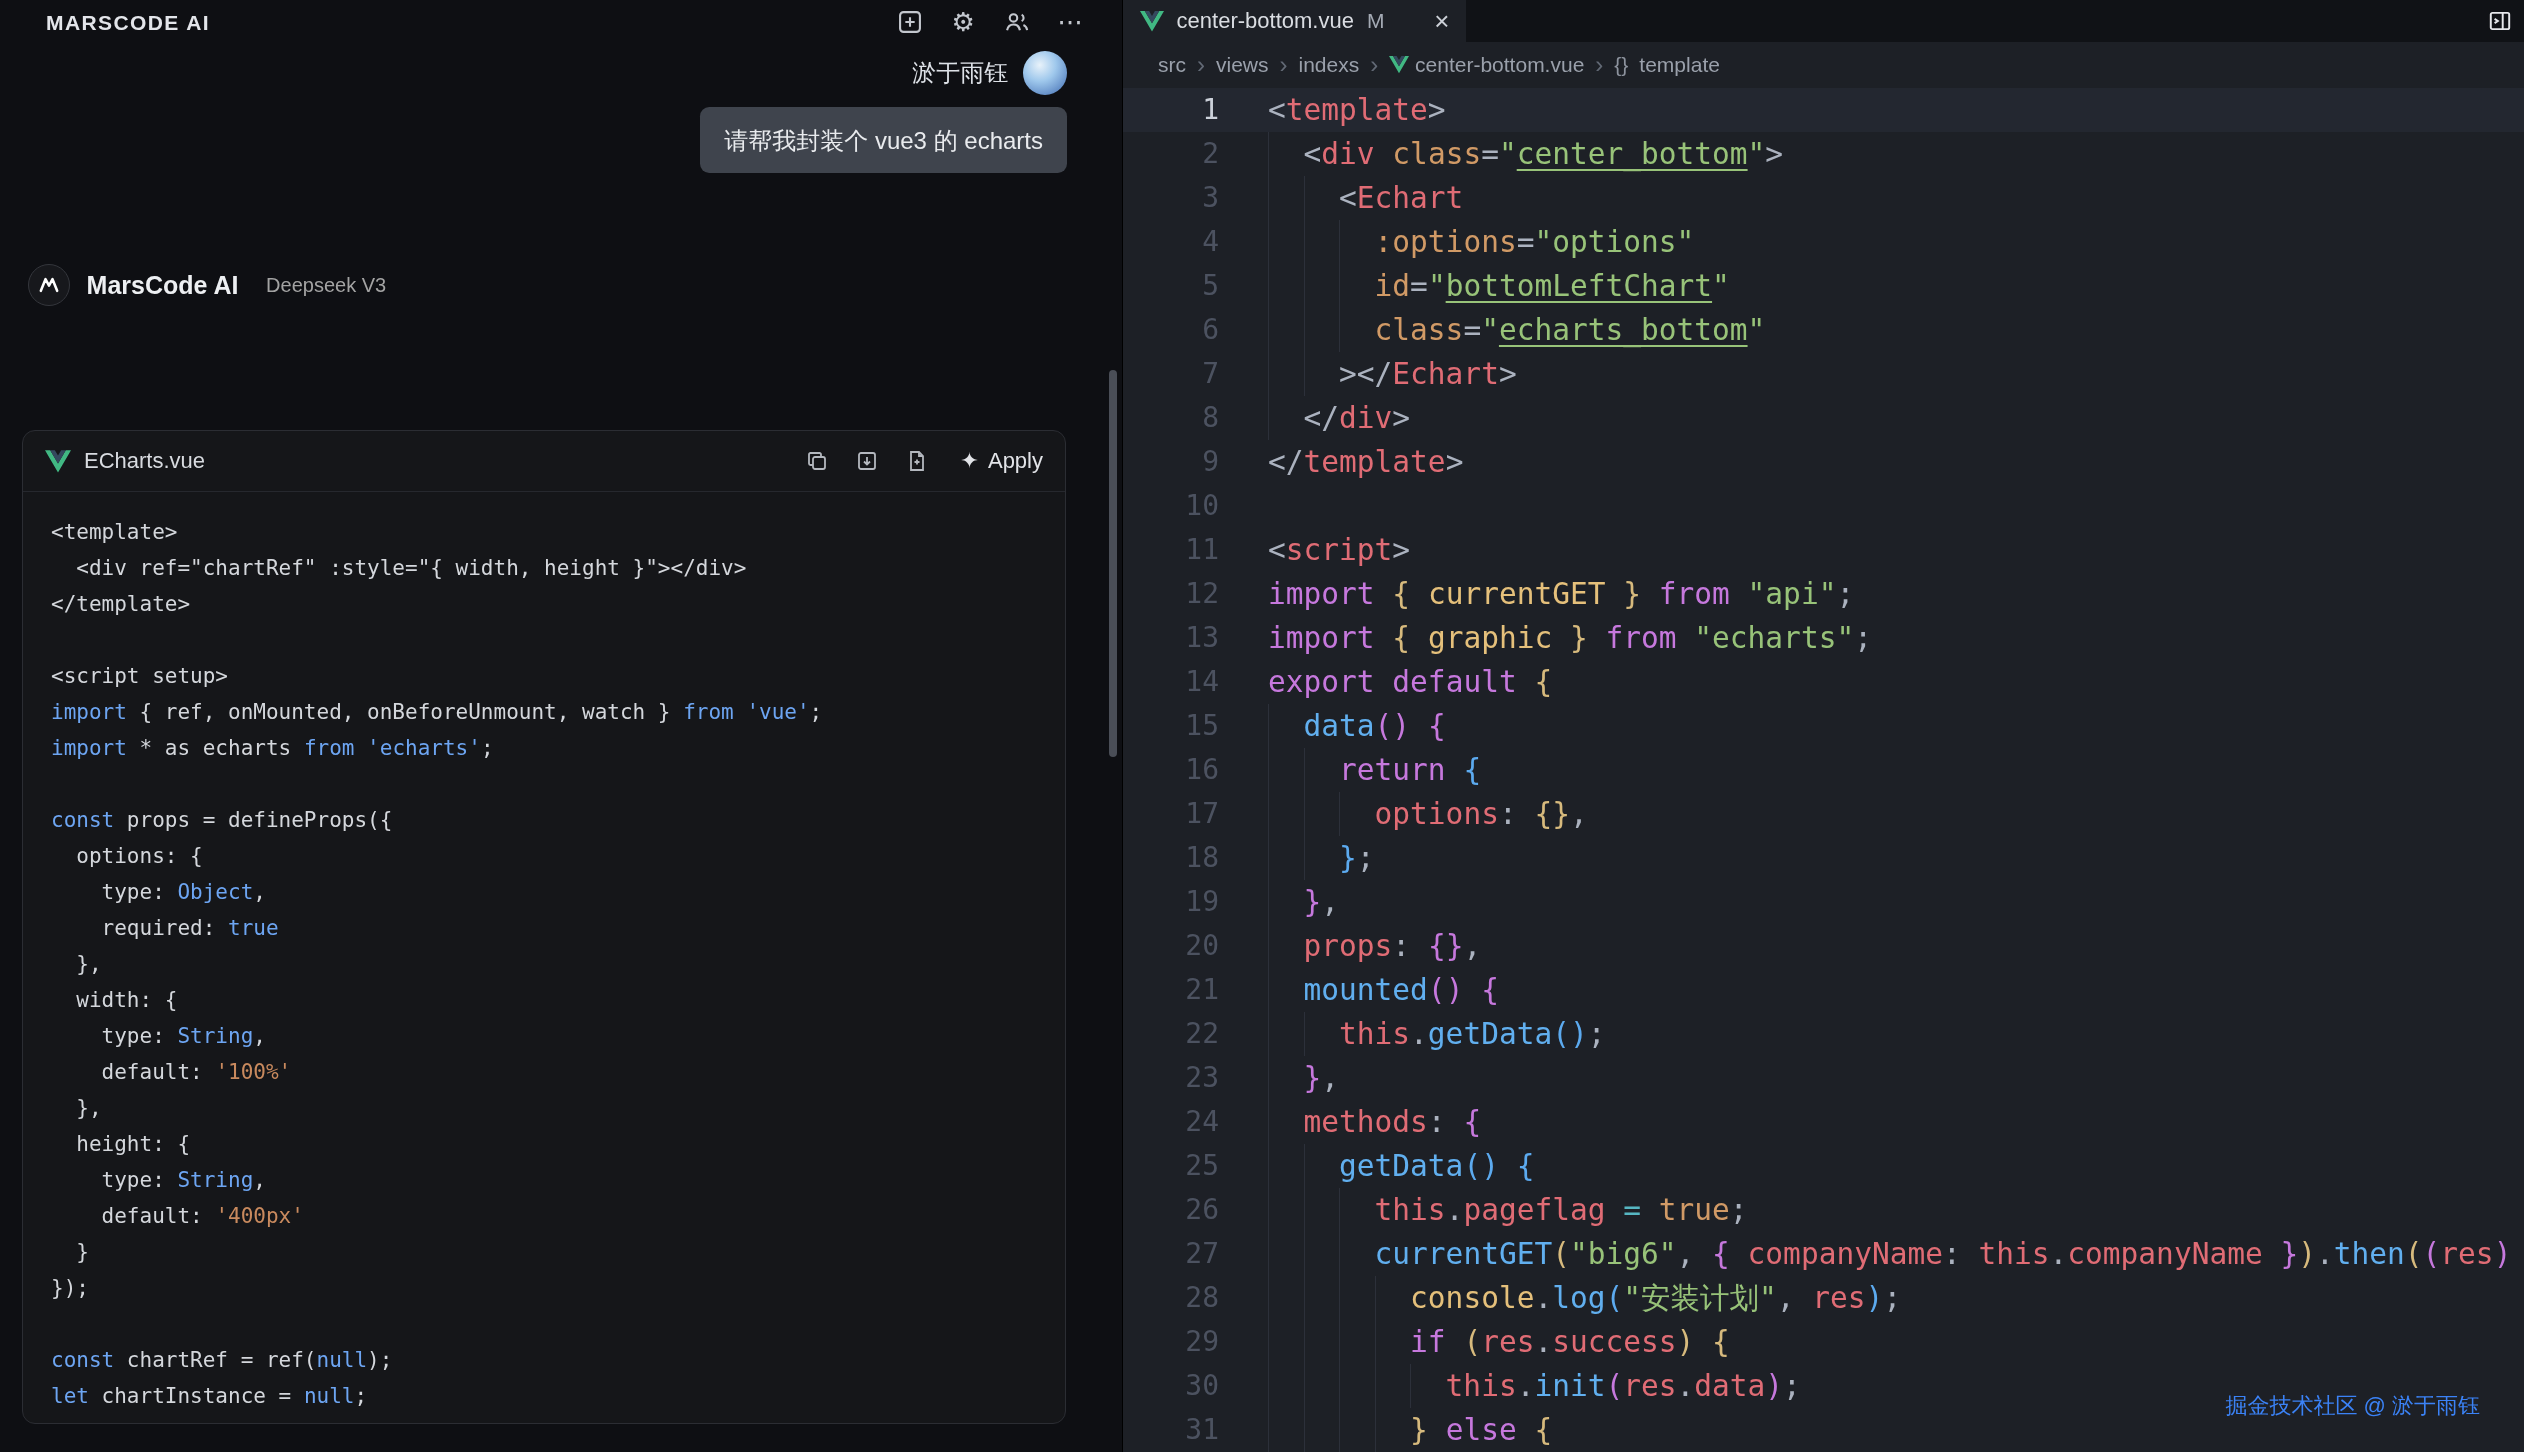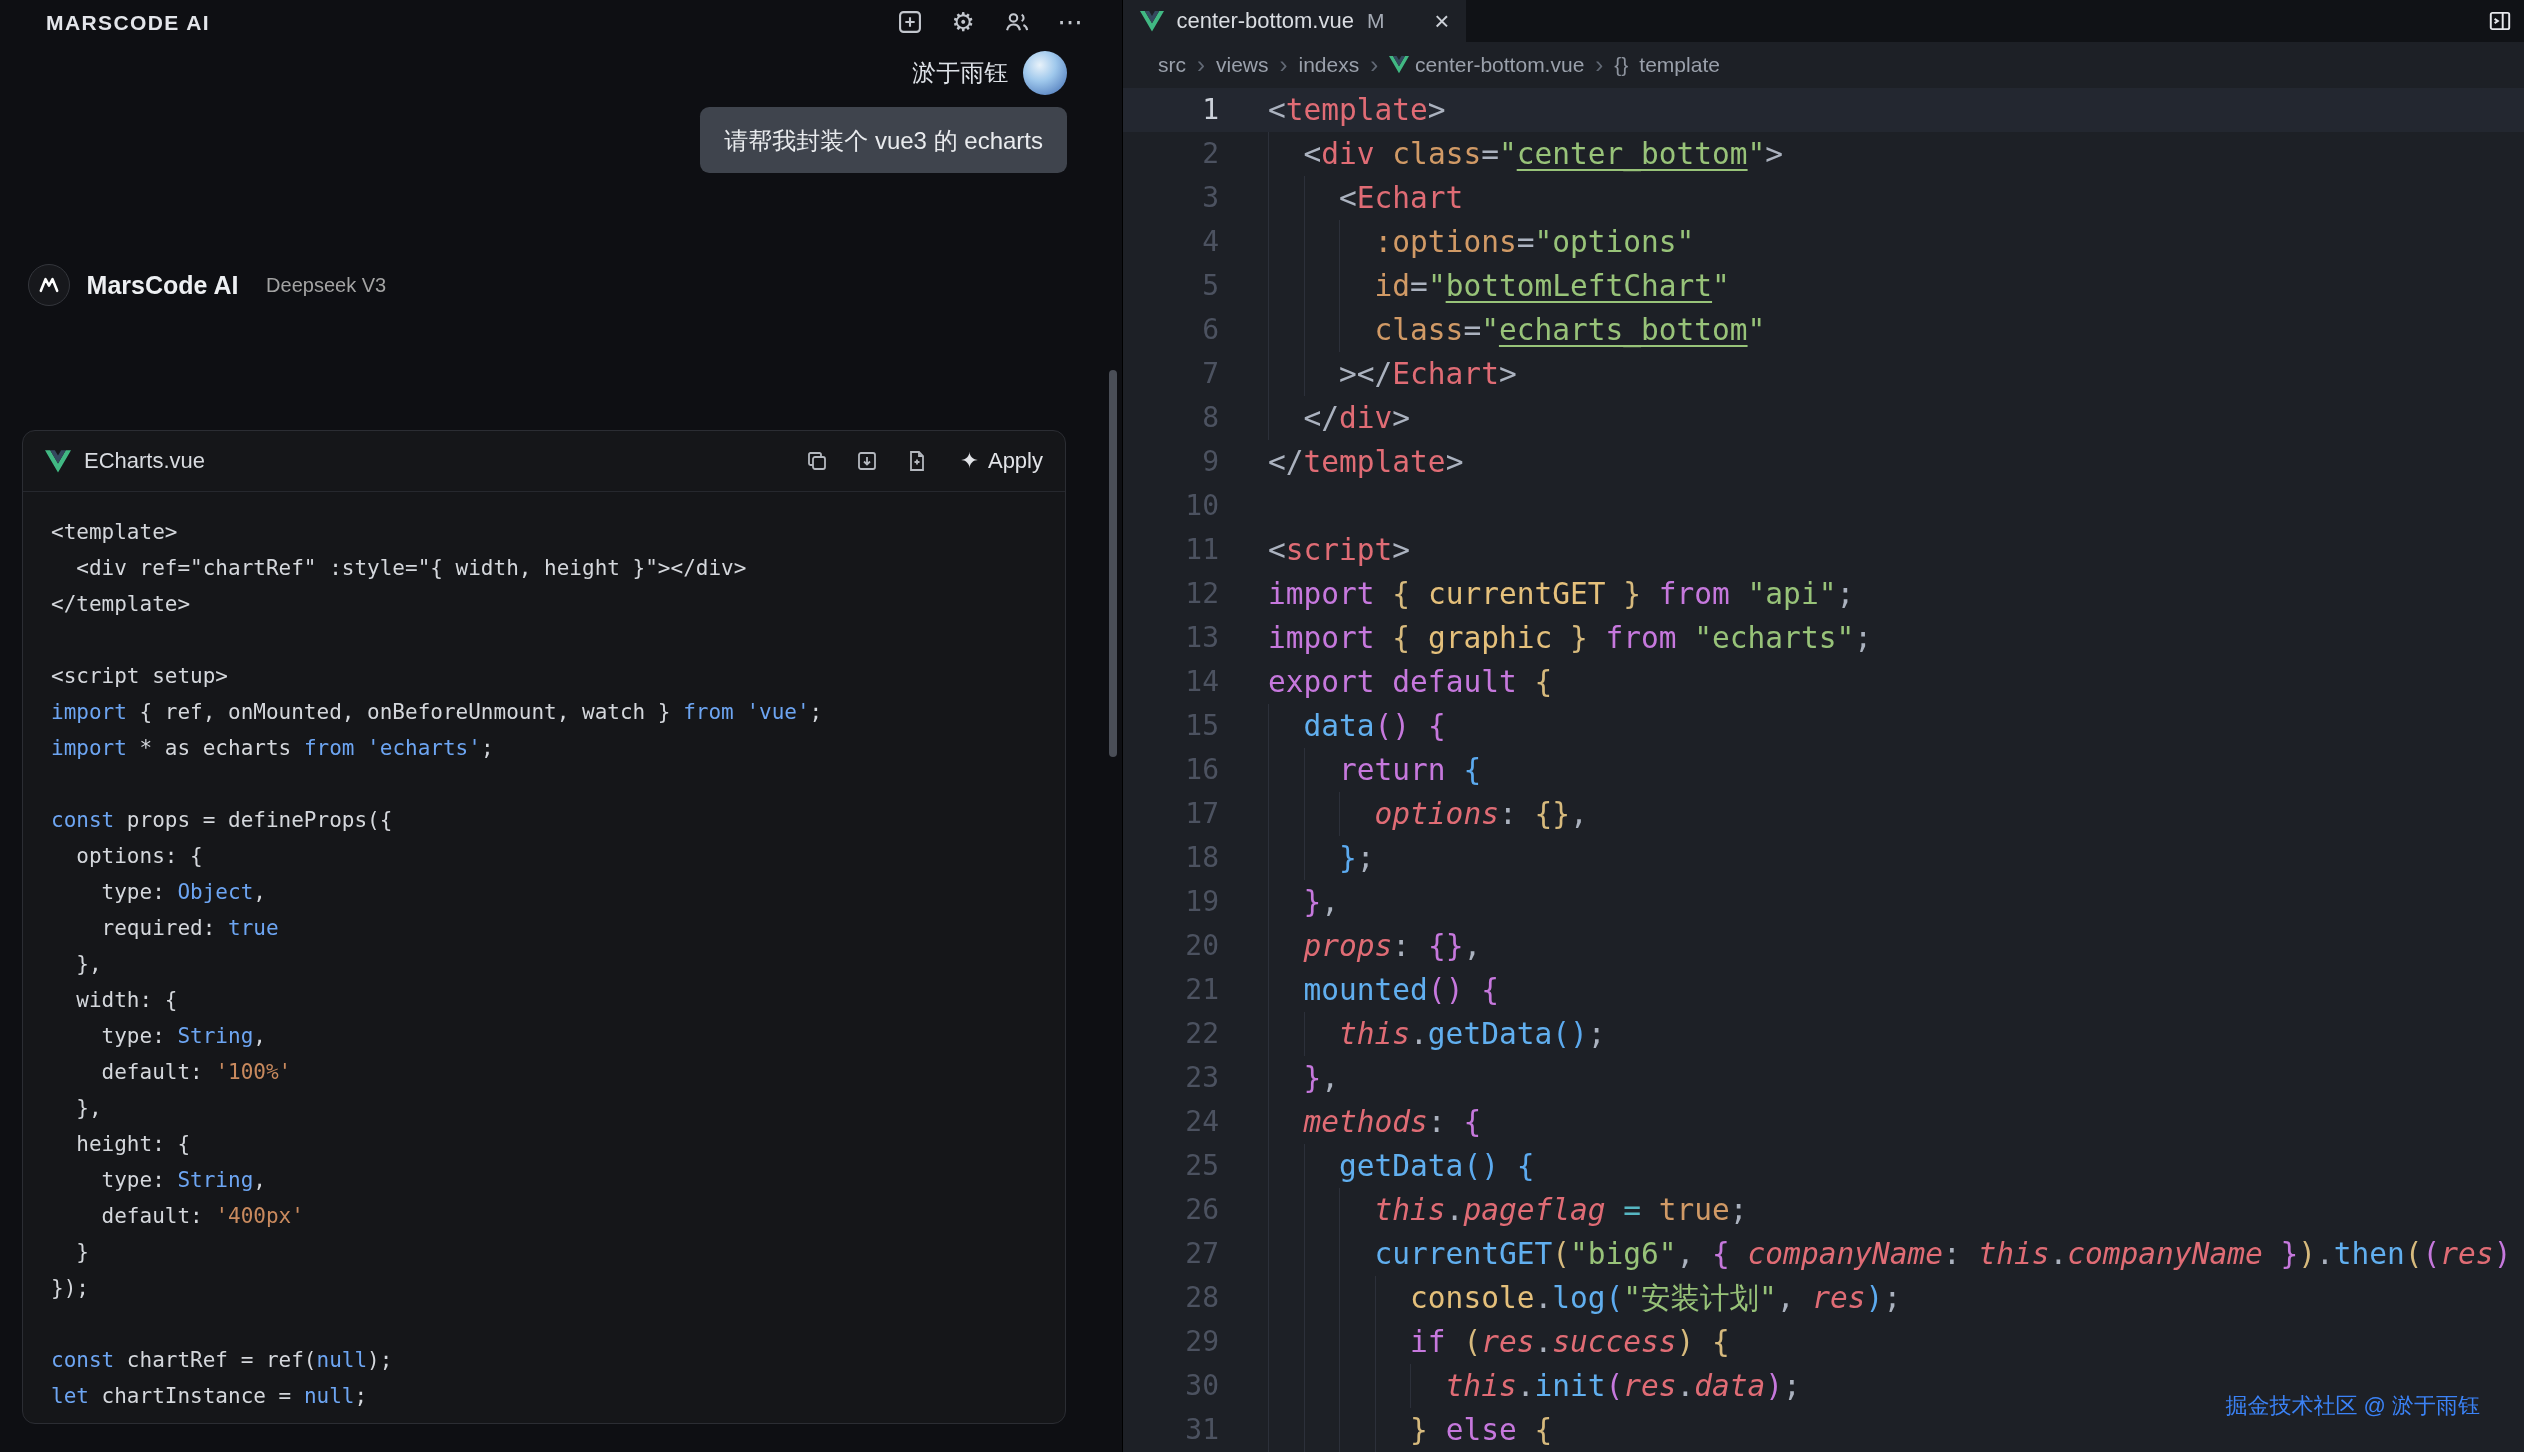--- a/index.html
+++ b/index.html
@@ -81,21 +81,21 @@
   .ed-row.active .ln { color:#ccd1da; }
   .lc { margin-left:36px; white-space:pre; position:relative; }
   .guide { position:absolute; top:0; bottom:0; width:0.9px; background:#2c303a; }
 
   .tk-tag { color:#e06c75; }
   .tk-attr{ color:#d19a66; }
   .tk-s  { color:#98c379; }
   .tk-su { color:#98c379; text-decoration:underline; text-underline-offset:4.6px; }
   .tk-k  { color:#c678dd; }
   .tk-f  { color:#61afef; }
-  .tk-v  { color:#e06c75;font-style:italic; }
+  .tk-v  { color:#e06c75; }
   .tk-y  { color:#e5c07b; }
   .tk-o  { color:#56b6c2; }
   .tk-n  { color:#d19a66; }
   .tk-b1 { color:#d7ba7d; }
   .tk-b2 { color:#c678dd; }
   .tk-b3 { color:#5caaef; }
 
   .watermark { position:absolute; right:44px; bottom:31px; font-size:22px; color:#3b82f6; }
 </style>
 </head>

